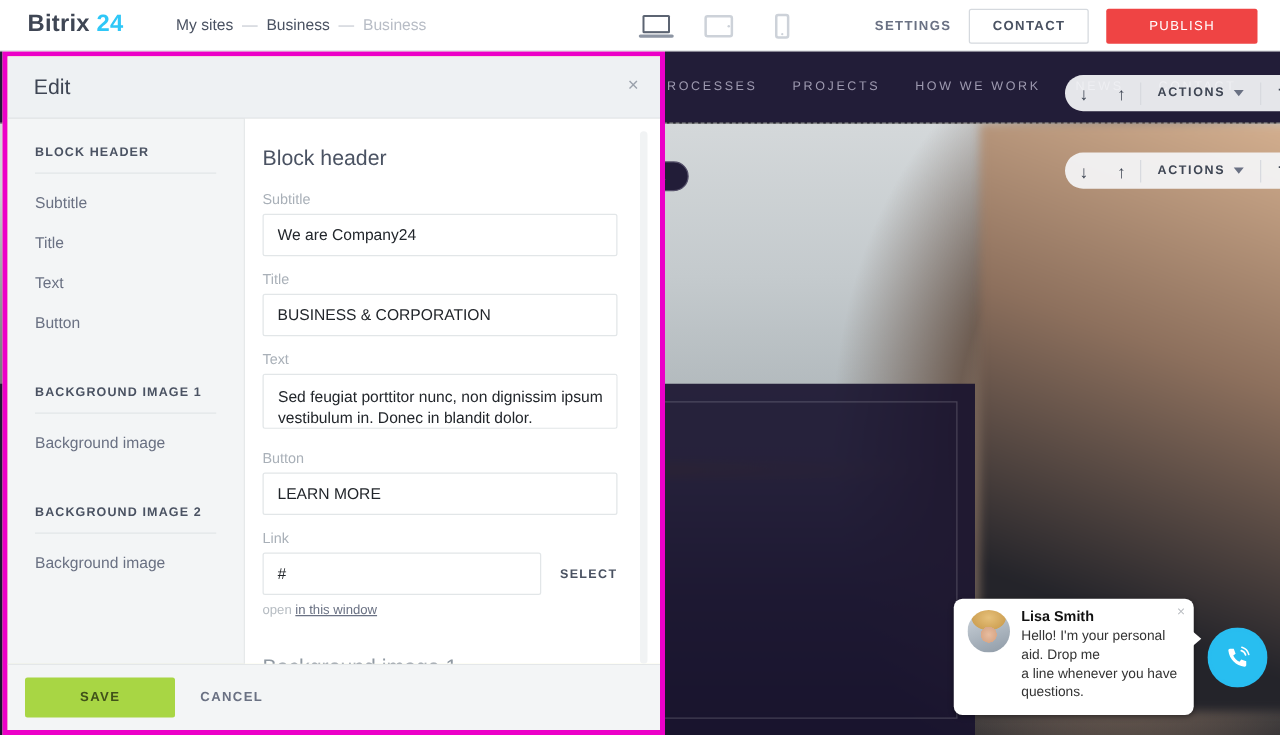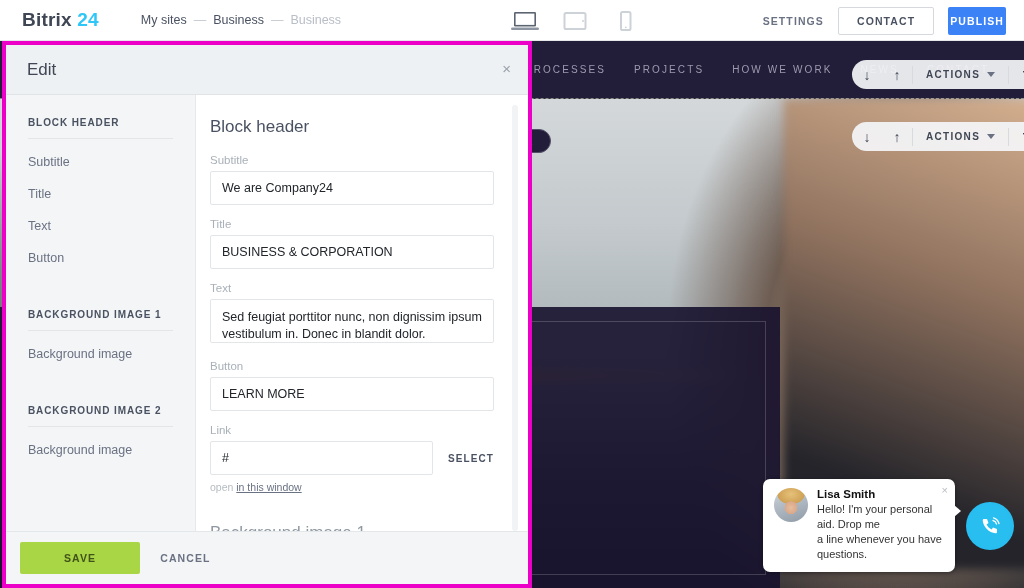--- a/index.html
+++ b/index.html
@@ -30,22 +30,22 @@
   .devices { position: absolute; left: 510px; top: 0; height: 41px; display: flex; align-items: center; gap: 20px; }
   .devbtn { width: 30px; height: 22px; display: flex; align-items: flex-end; justify-content: center; cursor: pointer; }
 
   .topright { position: absolute; right: 18px; top: 0; height: 41px; display: flex; align-items: center; gap: 14px; }
   .settings-link { font-size: 10.5px; letter-spacing: 1.1px; color: #6a7183; font-weight: bold; }
   .btn-preview {
     font-size: 10.5px; letter-spacing: 1.1px; font-weight: bold; color: #4a5262;
     background: #fff; border: 1px solid #d5d9de; padding: 7px 18px; border-radius: 2px;
   }
   .btn-publish {
-    font-size: 10.5px; letter-spacing: 1.1px; font-weight: bold; color: #fff;
-    background: #3b82f6; border: none; padding: 8px 2px; border-radius: 2px;
+    font-size: 10.5px; letter-spacing: 1.1px; font-weight: normal; color: #fff;
+    background: #ef4444; border: none; padding: 8px 34px; border-radius: 2px;
   }
 
   
   .page-bg { position: absolute; left: 0; top: 41px; width: 1024px; height: 547px; overflow: hidden; background: #1c1830; z-index: 1; }
 
   .site-nav {
     position: absolute; left: 0; top: 0; width: 1024px; height: 57px;
     background: #221d38; display: flex; align-items: center;
   }
   .site-nav .menu { display: flex; align-items: center; gap: 28px; margin-left: 470px; }

